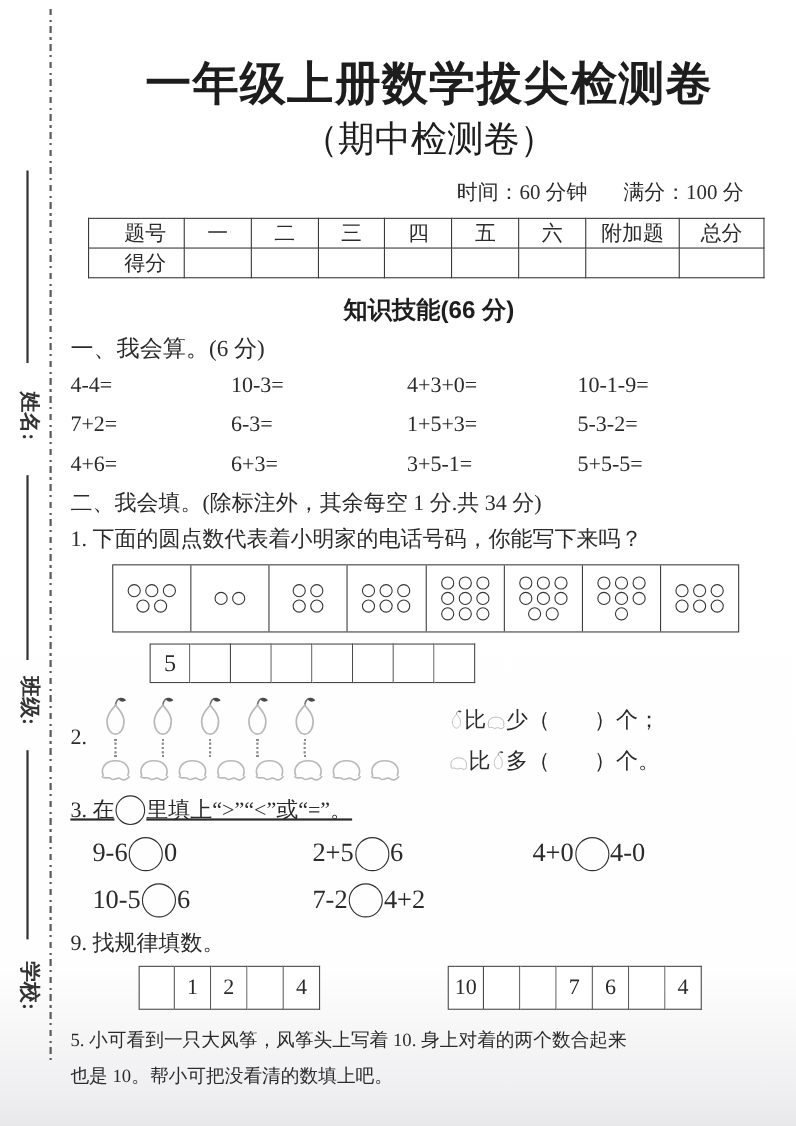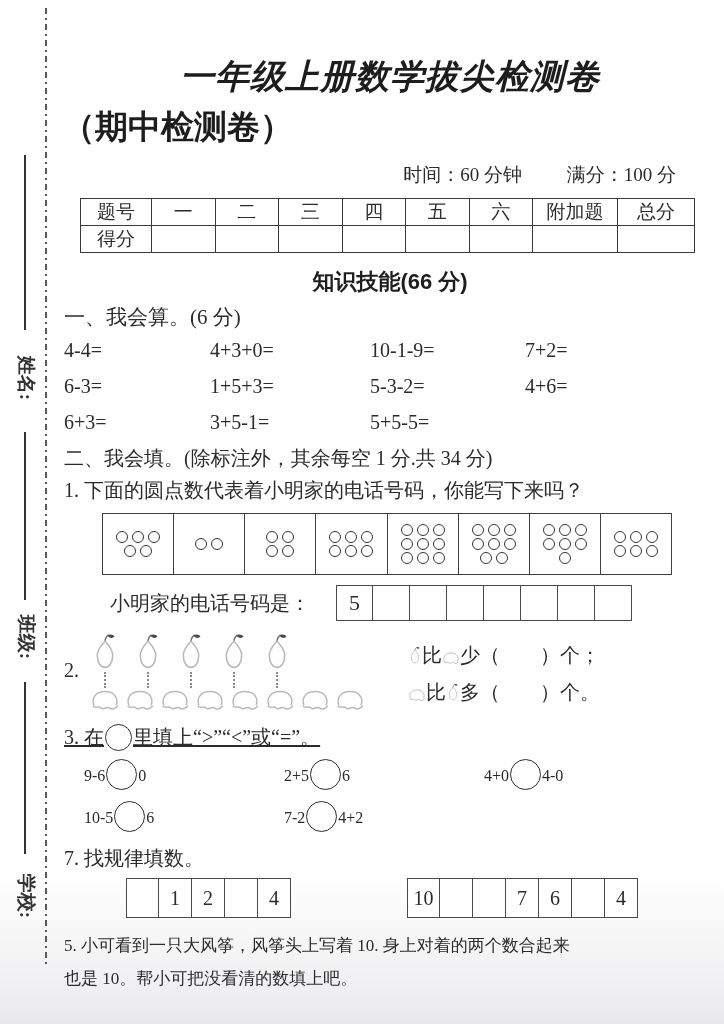--- a/index.html
+++ b/index.html
@@ -26,29 +26,29 @@
     position:absolute;width:60px;height:22px;line-height:22px;
     font-size:19px;text-align:center;transform:rotate(90deg);
     color:#333;font-weight:bold;
   }
   .mlabel1{left:-4px;top:367px;}
   .mlabel2{left:-4px;top:626px;}
   .mlabel3{left:-4px;top:885px;}
   
   .content{position:absolute;left:62px;top:0;width:656px;}
   .title{
-    margin:52px 0 0 0;text-align:center;font-size:34px;font-weight:900;
-    letter-spacing:1px;line-height:50px;color:#1d1d1d;font-style:italic;
-  }
-  .subtitle{margin:2px 0 0 0;text-align:left;font-size:33px;font-weight:700;line-height:46px;color:#1d1d1d;}
+    margin:52px 0 0 0;text-align:center;font-size:42px;font-weight:900;
+    letter-spacing:1px;line-height:50px;color:#1d1d1d;
+  }
+  .subtitle{margin:2px 0 0 0;text-align:center;font-size:33px;font-weight:400;line-height:46px;color:#1d1d1d;}
   .time-row{margin-top:12px;text-align:right;padding-right:42px;font-size:19px;}
-  .time-row span + span{margin-left:40px;}
+  .time-row span + span{margin-left:28px;}
   .score-table{border-collapse:collapse;margin:10px 0 0 18px;table-layout:fixed;width:615px;}
   .score-table td{border:1.6px solid #3a3a3a;height:26px;text-align:center;font-size:19px;padding:0;}
-  .score-table td:nth-child(1){width:70px;}
+  .score-table td:nth-child(1){width:70px;padding-left:16px;}
   .score-table td:nth-child(8){width:84px;}
   .score-table td:nth-child(9){width:76px;text-align:center;}
   .section-title{
     margin-top:14px;text-align:center;font-size:22px;font-weight:bold;
     font-family:"Liberation Sans","DejaVu Sans",sans-serif;color:#1e1e1e;
   }
   .q-head{margin:6px 0 0 2px;font-size:21px;line-height:28px;}
   .calc-grid{
     display:grid;grid-template-columns:146px 160px 155px 1fr;
     margin:6px 0 0 2px;font-size:20px;row-gap:9px;line-height:27px;
@@ -90,21 +90,21 @@
   .cmp-line{font-size:20px;line-height:37px;white-space:nowrap;}
   .mini{vertical-align:-3px;}
   .mini-pear{width:14px;height:19px;}
   .mini-bun{width:18px;height:14px;}
   
   .q3-head{margin:8px 0 0 2px;font-size:20px;line-height:32px;text-decoration:underline;}
   .head-circle{
     display:inline-block;width:27px;height:27px;border:1.7px solid #2f2f2f;border-radius:50%;
     vertical-align:-7px;margin:0 1px;box-sizing:border-box;
   }
-  .cmp-row{display:grid;grid-template-columns:200px 200px 1fr;margin:4px 0 0 22px;font-size:16px;align-items:center;}
+  .cmp-row{display:grid;grid-template-columns:200px 200px 1fr;margin:4px 0 0 22px;font-size:24px;align-items:center;}
   .cmp-item{white-space:nowrap;line-height:38px;}
   .cmp-circle{
     display:inline-block;width:31px;height:31px;border:1.7px solid #2f2f2f;border-radius:50%;
     vertical-align:-9px;margin:0 1px;box-sizing:border-box;
   }
   
   .q4-head{margin:7px 0 0 2px;font-size:20px;line-height:28px;}
   .pattern-row{display:flex;margin-top:6px;}
   .pattern-strip{display:flex;}
   .strip-left{margin-left:64px;}
@@ -177,20 +177,21 @@
             <td></td>
           </tr>
       </tbody>
     </table>
 
     <div class="section-title">知识技能(66 分)</div>
 
     <div class="q-head">一、我会算。(6 分)</div>
     <div class="calc-grid" id="calc-grid">
         <div class="calc-item">4-4=</div>
+        <div class="calc-item">10-3=</div>
         <div class="calc-item">4+3+0=</div>
         <div class="calc-item">10-1-9=</div>
         <div class="calc-item">7+2=</div>
         <div class="calc-item">6-3=</div>
         <div class="calc-item">1+5+3=</div>
         <div class="calc-item">5-3-2=</div>
         <div class="calc-item">4+6=</div>
         <div class="calc-item">6+3=</div>
         <div class="calc-item">3+5-1=</div>
         <div class="calc-item">5+5-5=</div>
@@ -294,21 +295,20 @@
             <span class="dot"></span>
           </div>
           <div class="dot-row">
             <span class="dot"></span>
             <span class="dot"></span>
             <span class="dot"></span>
           </div>
         </div>
       </div>
     <div class="phone-row">
-      <span class="phone-label">小明家的电话号码是：</span>
       <div class="phone-boxes" id="phone-boxes">
           <div class="pbox">5</div>
           <div class="pbox"></div>
           <div class="pbox"></div>
           <div class="pbox"></div>
           <div class="pbox"></div>
           <div class="pbox"></div>
           <div class="pbox"></div>
           <div class="pbox"></div>
         </div>
@@ -387,21 +387,21 @@
           <span class="cmp-item"><span>9-6</span><span class="cmp-circle"></span><span>0</span></span>
           <span class="cmp-item"><span>2+5</span><span class="cmp-circle"></span><span>6</span></span>
           <span class="cmp-item"><span>4+0</span><span class="cmp-circle"></span><span>4-0</span></span>
         </div>
         <div class="cmp-row">
           <span class="cmp-item"><span>10-5</span><span class="cmp-circle"></span><span>6</span></span>
           <span class="cmp-item"><span>7-2</span><span class="cmp-circle"></span><span>4+2</span></span>
         </div>
       </div>
 
-    <div class="q4-head">7. 找规律填数。</div>
+    <div class="q4-head">9. 找规律填数。</div>
     <div class="pattern-row">
       <div class="pattern-strip strip-left" id="pattern-left">
           <div class="qbox"></div>
           <div class="qbox">1</div>
           <div class="qbox">2</div>
           <div class="qbox"></div>
           <div class="qbox">4</div>
         </div>
       <div class="pattern-strip strip-right" id="pattern-right">
           <div class="qbox">10</div>

